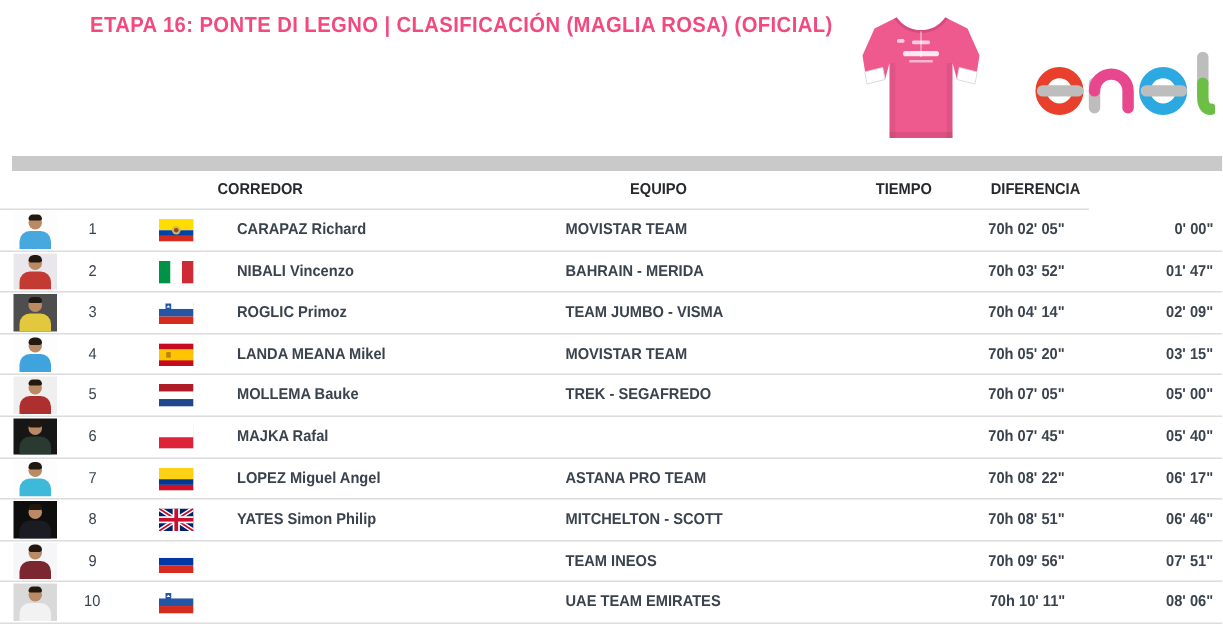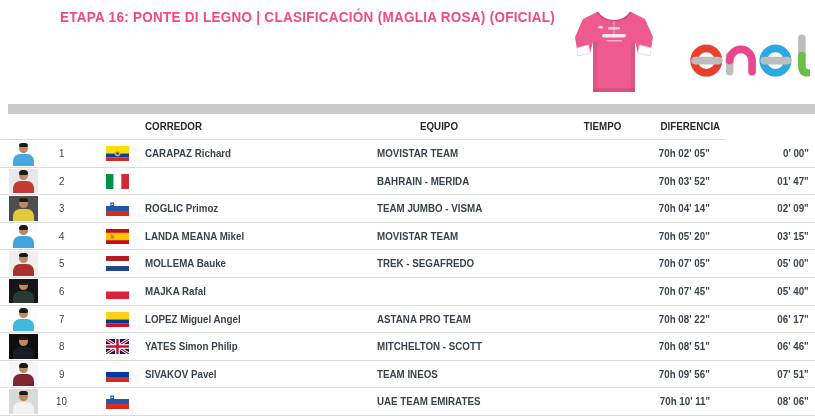--- a/index.html
+++ b/index.html
@@ -29,21 +29,21 @@
   .h-rider{left:145px;}
   .h-team{left:377px;margin-left:43px;}
   .h-time{right:105px;text-align:right;}
   .h-diff{right:6px;text-align:right;}
 
   
   #rows{position:absolute;left:0;top:140px;width:815px;}
   .row{position:relative;height:26.6px;border-bottom:1px solid var(--row-line);}
   .cell{position:absolute;top:0;line-height:26.6px;font-size:10.5px;font-weight:bold;color:var(--cell-text);}
   .c-rank{left:50px;width:24px;text-align:center;font-weight:normal;}
-  .c-rider{left:145px;}
+  .c-rider{left:158px;}
   .c-team{left:377px;}
   .c-time{right:105px;text-align:right;}
   .c-diff{right:6px;text-align:right;}
 
   
   .photo{position:absolute;left:9px;top:1px;width:29px;height:24.5px;overflow:hidden;}
   .photo .head{position:absolute;left:50%;top:2.5px;width:9px;height:9px;margin-left:-4.5px;border-radius:50%;background:#B98A63;}
   .photo .hair{position:absolute;left:50%;top:1.5px;width:9.6px;height:4.5px;margin-left:-4.8px;border-radius:5px 5px 2px 2px;background:#221812;}
   .photo .torso{position:absolute;left:50%;bottom:0;width:21px;height:12px;margin-left:-10.5px;border-radius:7px 7px 0 0;}
 
@@ -128,20 +128,21 @@
         <div class="torso" style="background: rgb(194, 58, 50);"></div>
       </div>
       <div class="cell c-rank"><span class="cond">2</span></div>
       <div class="flag">
           <svg viewBox="0 0 24 16" preserveAspectRatio="none">
             <rect width="8" height="16" fill="#009246"></rect>
             <rect x="8" width="8" height="16" fill="#FFFFFF"></rect>
             <rect x="16" width="8" height="16" fill="#CE2B37"></rect>
           </svg>
         </div>
+      <div class="cell c-rider"><span class="cond">NIBALI Vincenzo</span></div>
       <div class="cell c-team"><span class="cond">BAHRAIN - MERIDA</span></div>
       <div class="cell c-time"><span class="cond-r">70h 03' 52"</span></div>
       <div class="cell c-diff"><span class="cond-r">01' 47"</span></div>
     </div>
 
     <div class="row">
       <div class="photo" style="background: rgb(78, 78, 78);">
         <div class="head"></div>
         <div class="hair"></div>
         <div class="torso" style="background: rgb(226, 200, 61);"></div>
@@ -272,21 +273,20 @@
         <div class="torso" style="background: rgb(124, 39, 48);"></div>
       </div>
       <div class="cell c-rank"><span class="cond">9</span></div>
       <div class="flag">
           <svg viewBox="0 0 24 16" preserveAspectRatio="none">
             <rect width="24" height="16" fill="#FFFFFF"></rect>
             <rect y="5.3" width="24" height="5.4" fill="#0039A6"></rect>
             <rect y="10.7" width="24" height="5.3" fill="#D52B1E"></rect>
           </svg>
         </div>
-      <div class="cell c-rider"><span class="cond">SIVAKOV Pavel</span></div>
       <div class="cell c-team"><span class="cond">TEAM INEOS</span></div>
       <div class="cell c-time"><span class="cond-r">70h 09' 56"</span></div>
       <div class="cell c-diff"><span class="cond-r">07' 51"</span></div>
     </div>
 
     <div class="row">
       <div class="photo" style="background: rgb(217, 217, 217);">
         <div class="head"></div>
         <div class="hair"></div>
         <div class="torso" style="background: rgb(242, 242, 242);"></div>

